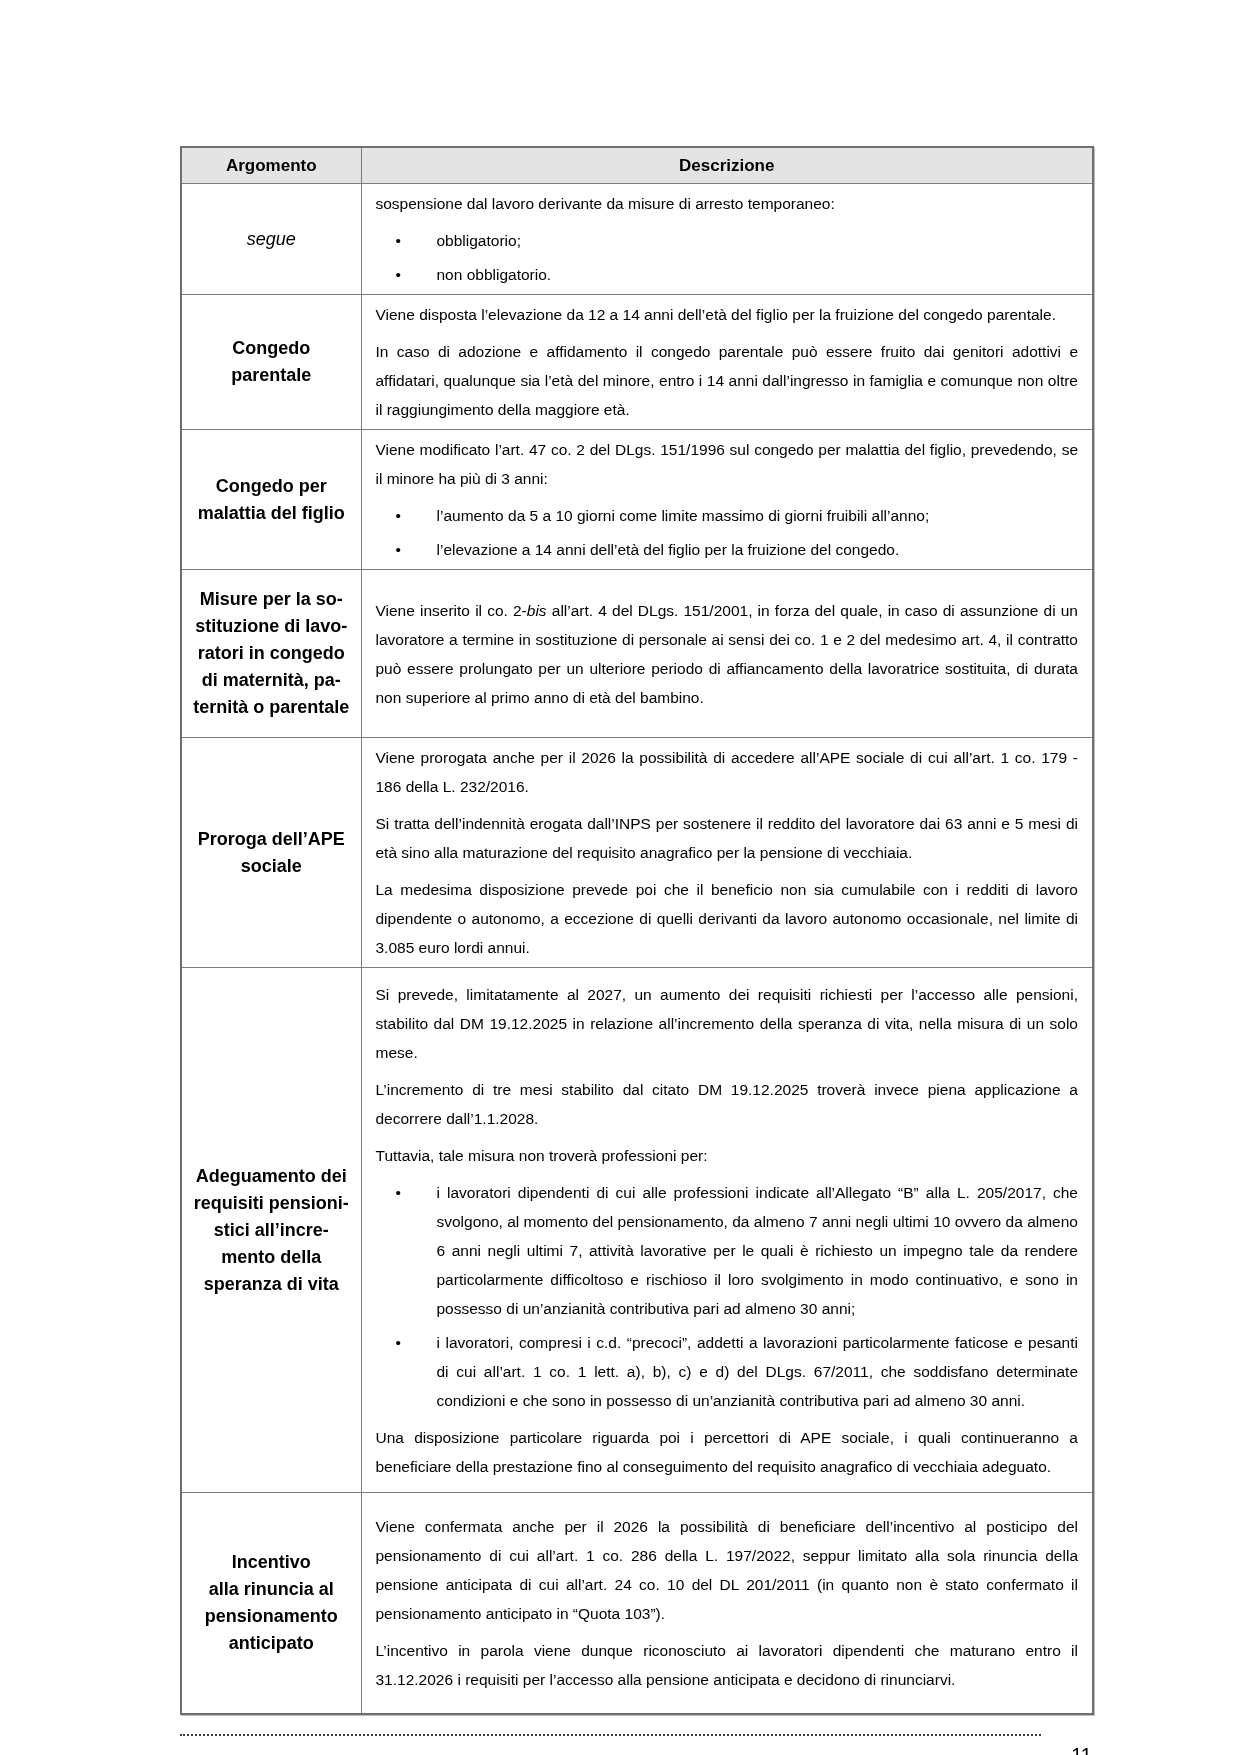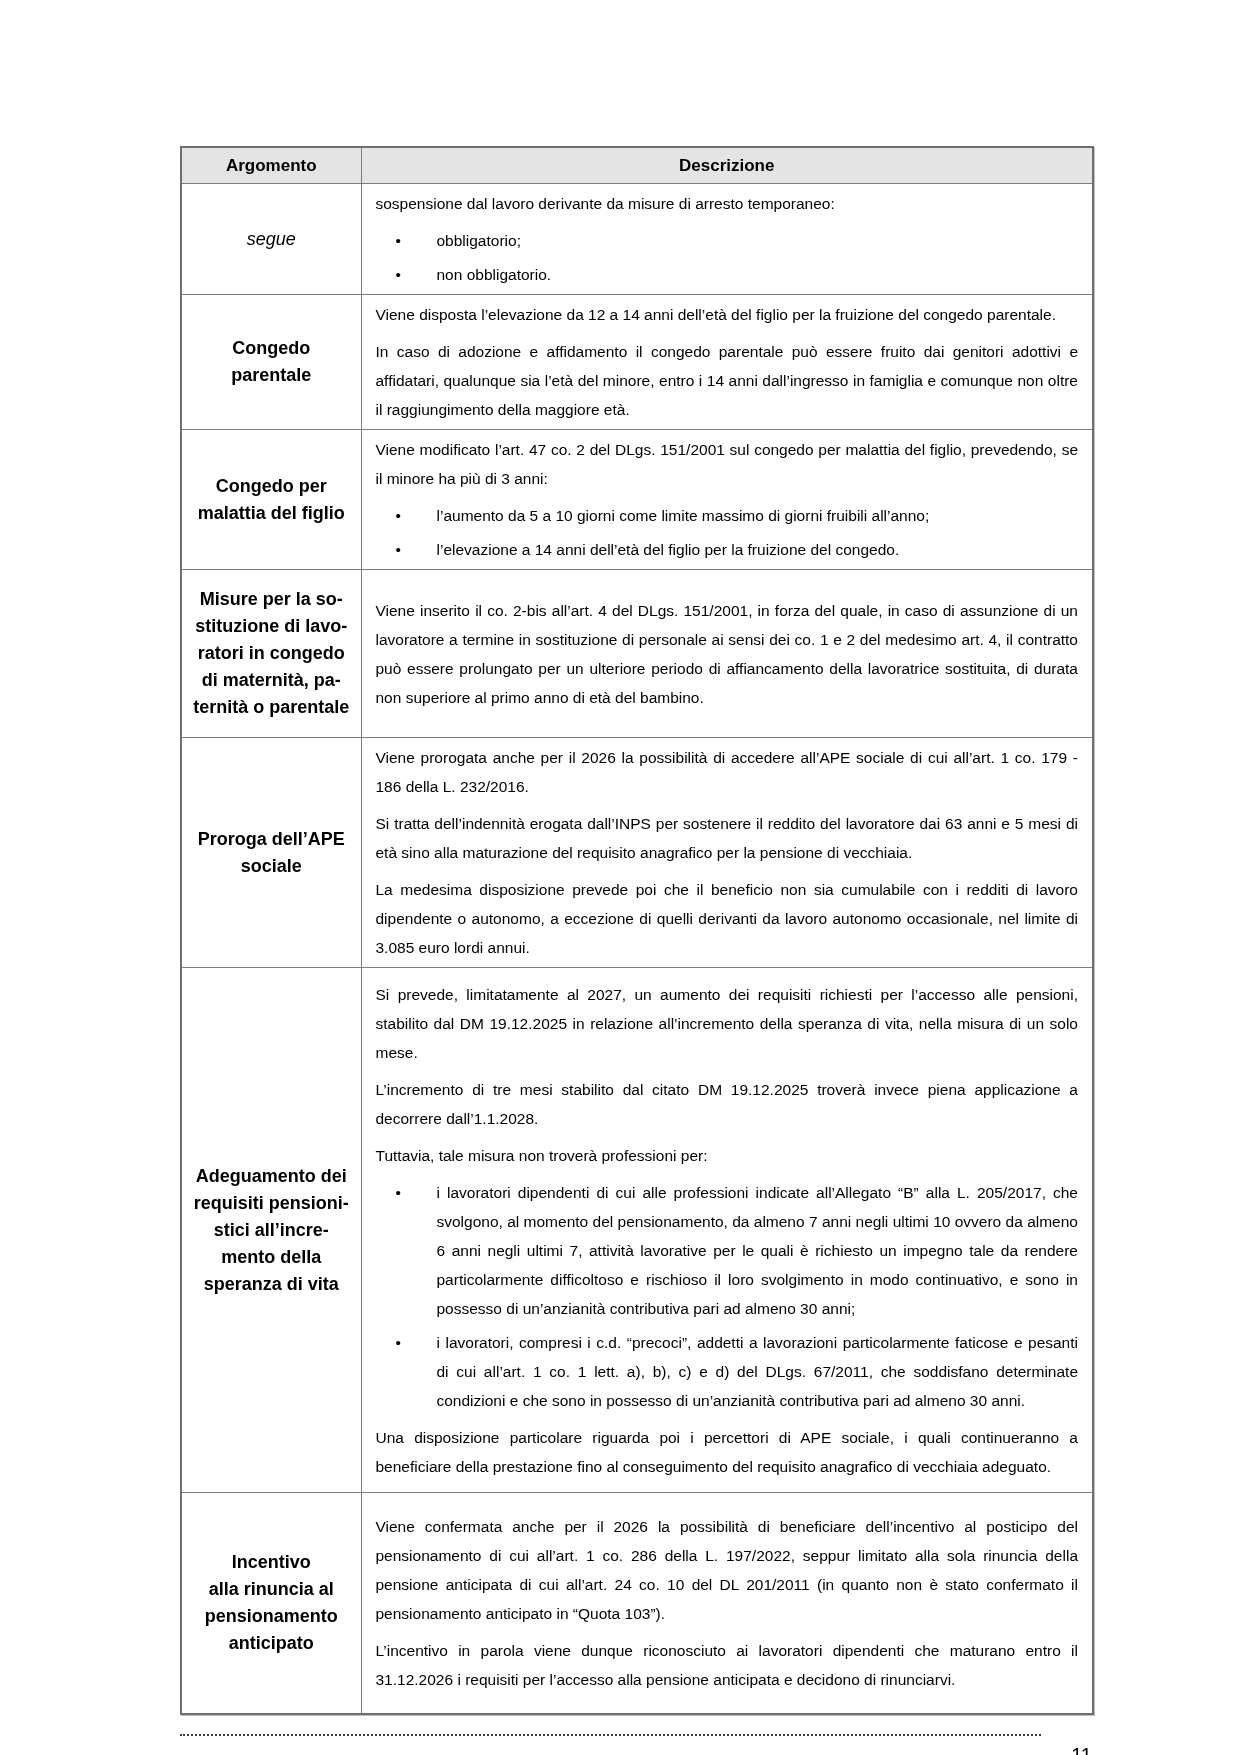--- a/index.html
+++ b/index.html
@@ -71,21 +71,21 @@
     padding-left: 61px;
     margin-bottom: 5px;
     text-align: justify;
   }
   .bullet-item:last-child { margin-bottom: 0; }
   .bullet-dot {
     position: absolute;
     left: 20px;
     top: 0;
   }
-  .it { }
+  .it { font-style: italic; }
   .footer { width: 912px; }
   .dotted-line {
     margin-top: 19px;
     width: 861px;
     height: 0;
     border-bottom: 2px dotted #3c3c3c;
   }
   .page-number {
     margin-top: 8px;
     text-align: right;
@@ -125,21 +125,21 @@
 parentale</td>
           <td class="desc">
             <p class="block">Viene disposta l’elevazione da 12 a 14 anni dell’età del figlio per la fruizione del congedo parentale.</p>
             <p class="block">In caso di adozione e affidamento il congedo parentale può essere fruito dai genitori adottivi e affidatari, qualunque sia l’età del minore, entro i 14 anni dall’ingresso in fami­glia e comunque non oltre il raggiungimento della maggiore età.</p>
           </td>
         </tr>
         <tr style="height: 119px;">
           <td class="topic">Congedo per
 malattia del figlio</td>
           <td class="desc">
-            <p class="block">Viene modificato l’art. 47 co. 2 del DLgs. 151/2001 sul congedo per malattia del figlio, prevedendo, se il minore ha più di 3 anni:</p>
+            <p class="block">Viene modificato l’art. 47 co. 2 del DLgs. 151/1996 sul congedo per malattia del figlio, prevedendo, se il minore ha più di 3 anni:</p>
             <div class="bullets block">
               <div class="bullet-item"><span class="bullet-dot">•</span><span>l’aumento da 5 a 10 giorni come limite massimo di giorni fruibili all’anno;</span></div>
               <div class="bullet-item"><span class="bullet-dot">•</span><span>l’elevazione a 14 anni dell’età del figlio per la fruizione del congedo.</span></div>
             </div>
           </td>
         </tr>
         <tr style="height: 153px; margin-left: 16px;">
           <td class="topic">Misure per la so-
 stituzione di lavo-
 ratori in congedo

